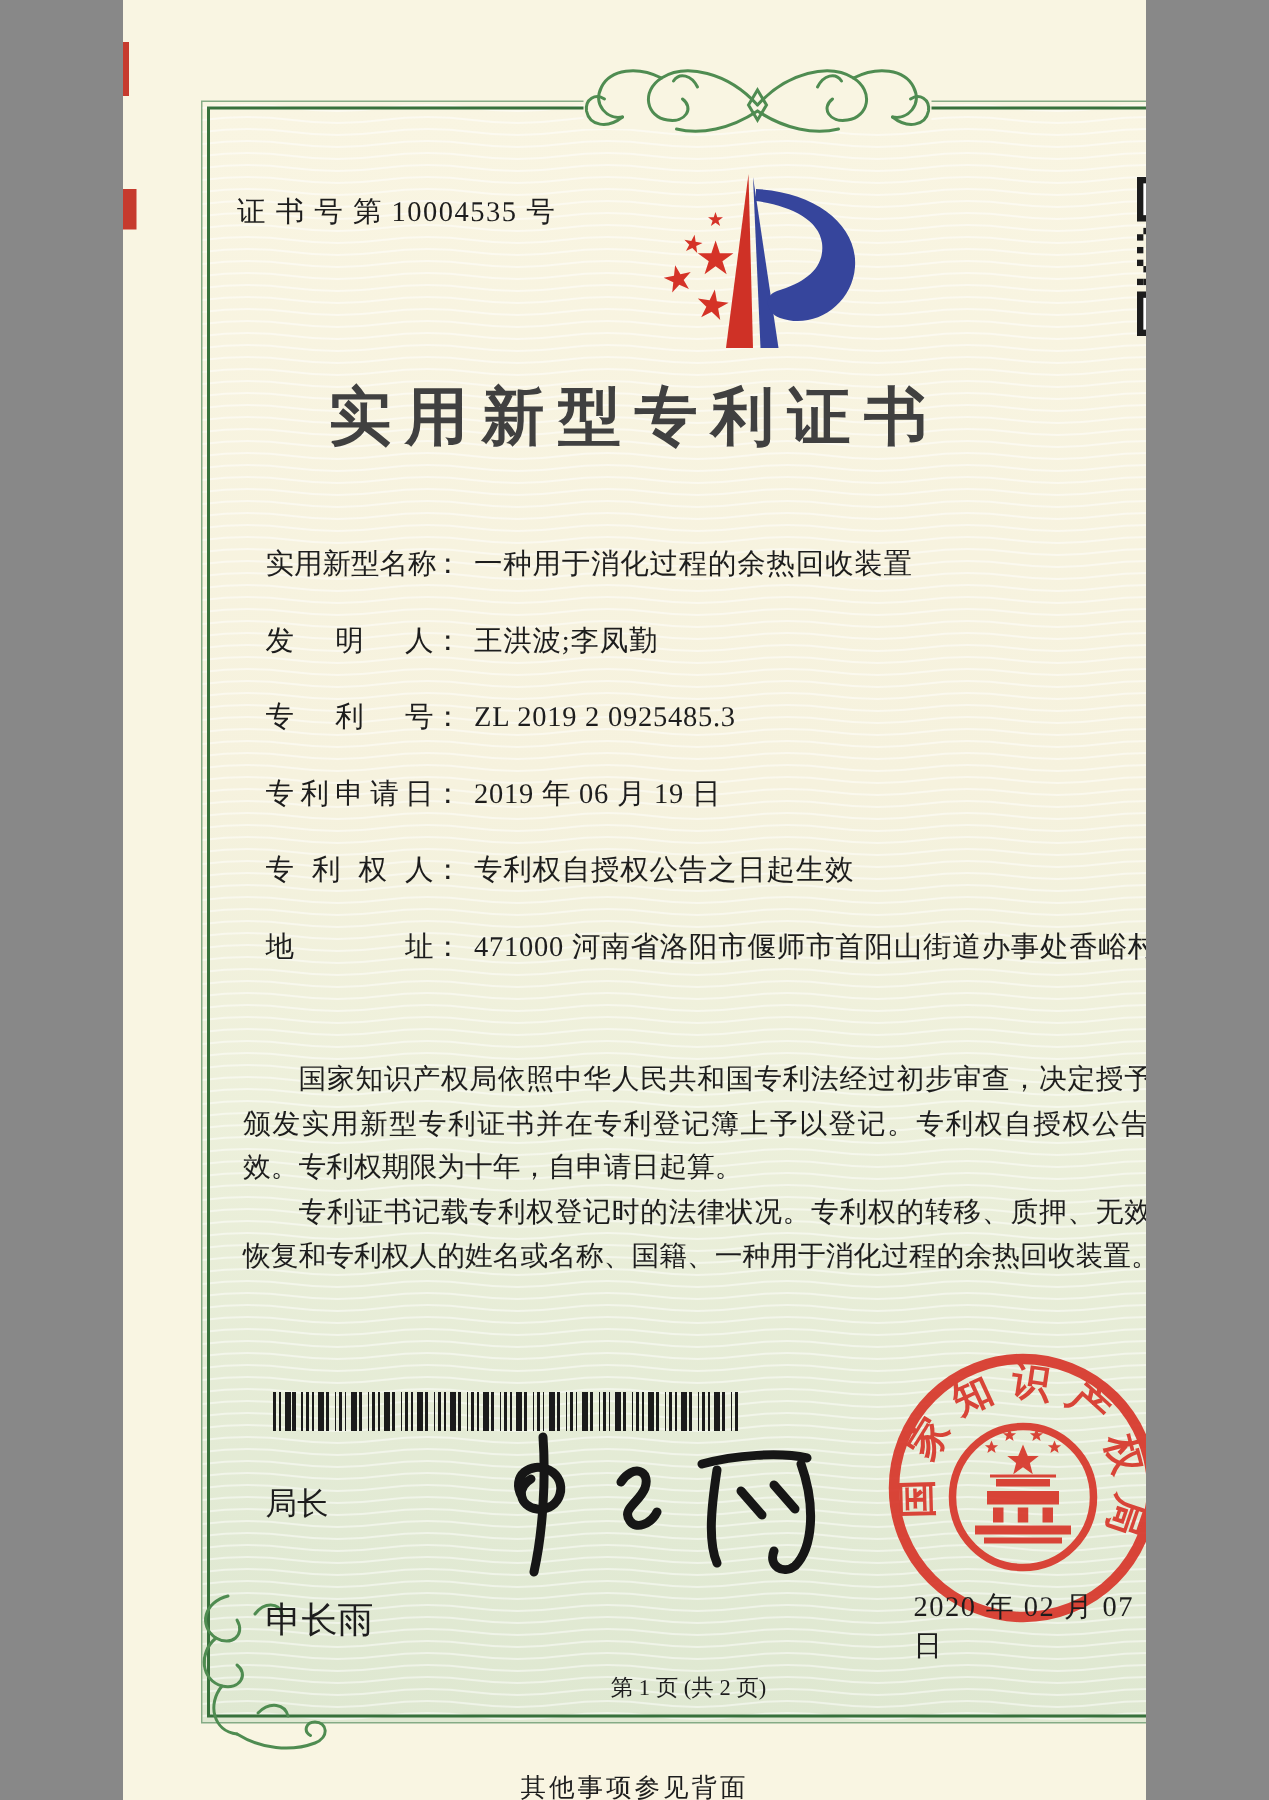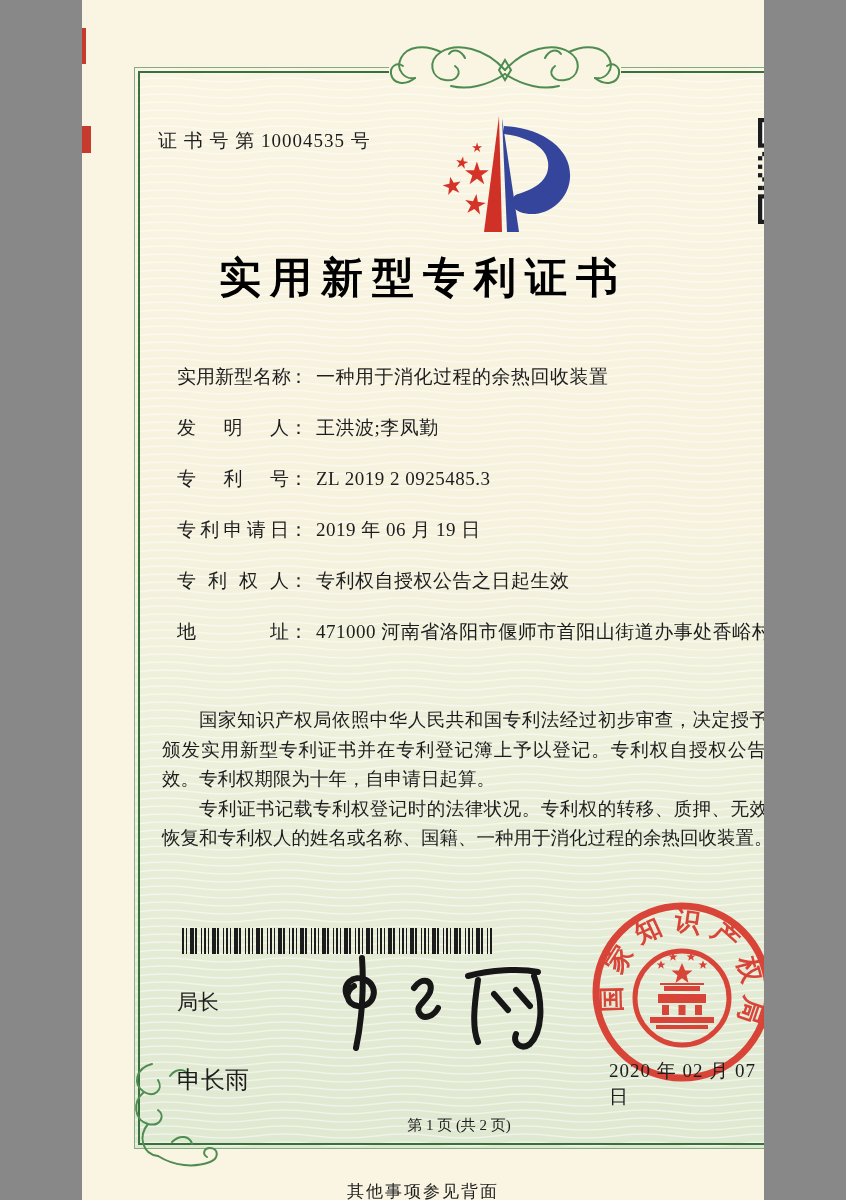--- a/index.html
+++ b/index.html
@@ -22,21 +22,21 @@
   
   .artifact-a{position:absolute; left:0; top:28px; width:4px; height:36px; background:#c63b2e;}
   .artifact-b{position:absolute; left:0; top:126px; width:9px; height:27px; background:#c63b2e;}
   
   .cert-no{position:absolute; left:76px; top:128px; font-size:19px; letter-spacing:1px;}
   .logo{position:absolute; left:338px; top:110px; width:185px; height:128px;}
   .logo .star{position:absolute; color:#d53327; transform:translate(-50%,-50%); line-height:1; font-family:"DejaVu Sans",sans-serif;}
   .qr{position:absolute; left:676px; top:118px; width:106px; height:106px;}
   .title{
     position:absolute; left:0; top:250px; width:100%; text-align:center;
-    font-size:42px; font-weight:bold; letter-spacing:9px; color:#000000;
+    font-size:42px; font-weight:bold; letter-spacing:9px; color:#404040;
   }
   
   .fields{position:absolute; left:95px; top:363px; width:690px;}
   .frow{margin-bottom:23px; font-size:19px; line-height:28px; white-space:nowrap;}
   .flabel{display:inline-block; width:112px; text-align:justify; text-align-last:justify; vertical-align:bottom;}
   .fcolon{display:inline-block; margin-right:8px;}
   .fvalue{letter-spacing:.5px;}
   .grant-no{display:inline-block; margin-left:62px;}
   
   .paras{position:absolute; left:80px; top:706px; width:682px; font-size:18.5px; line-height:29.5px; text-align:justify;}

